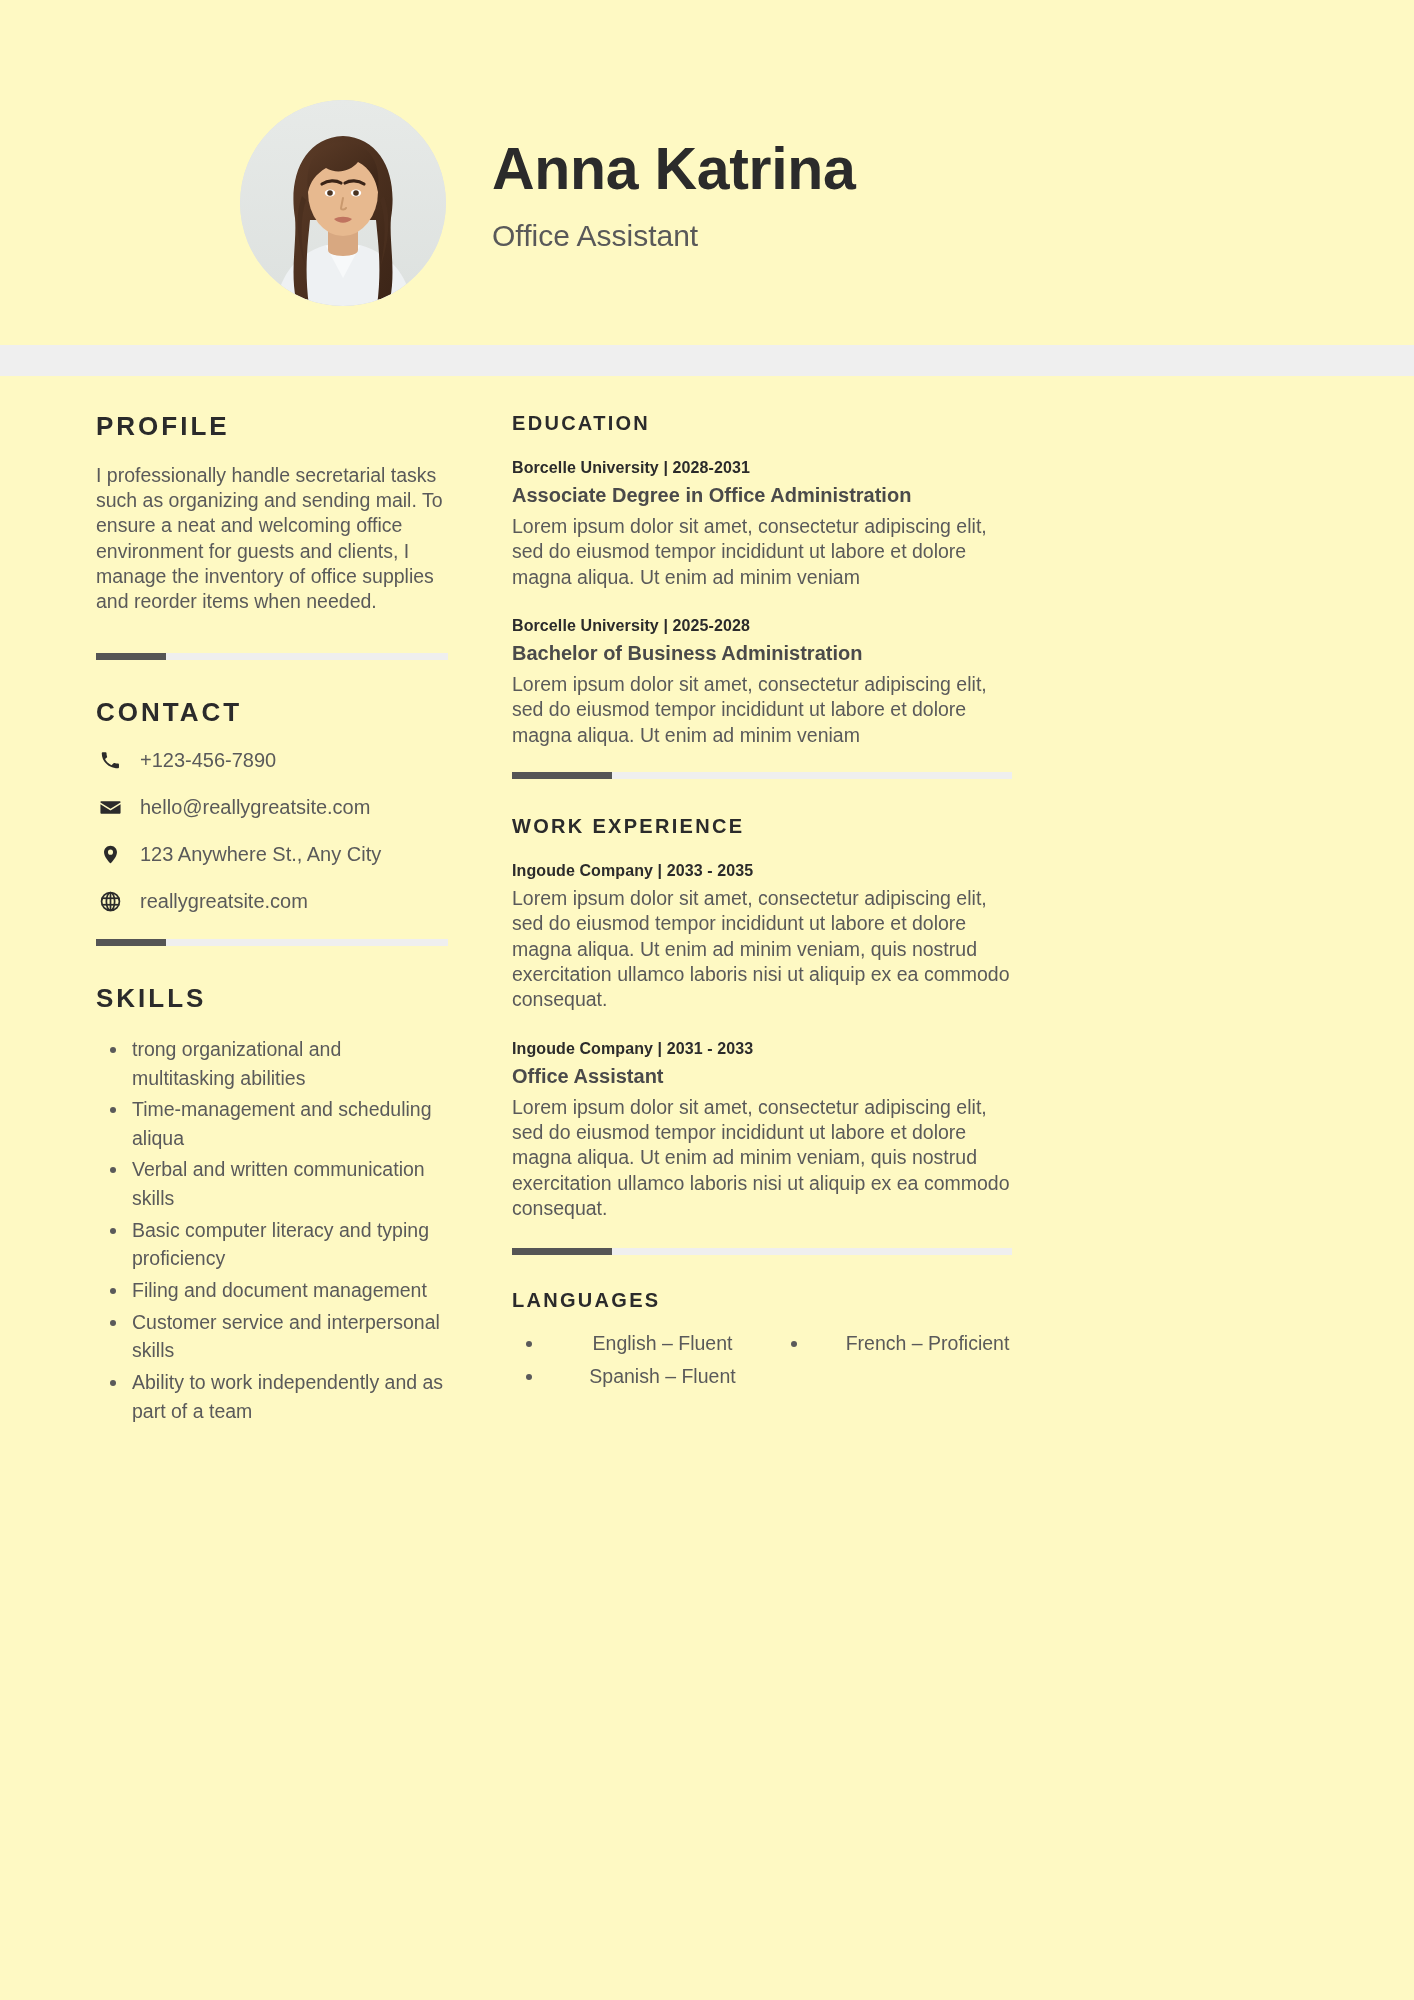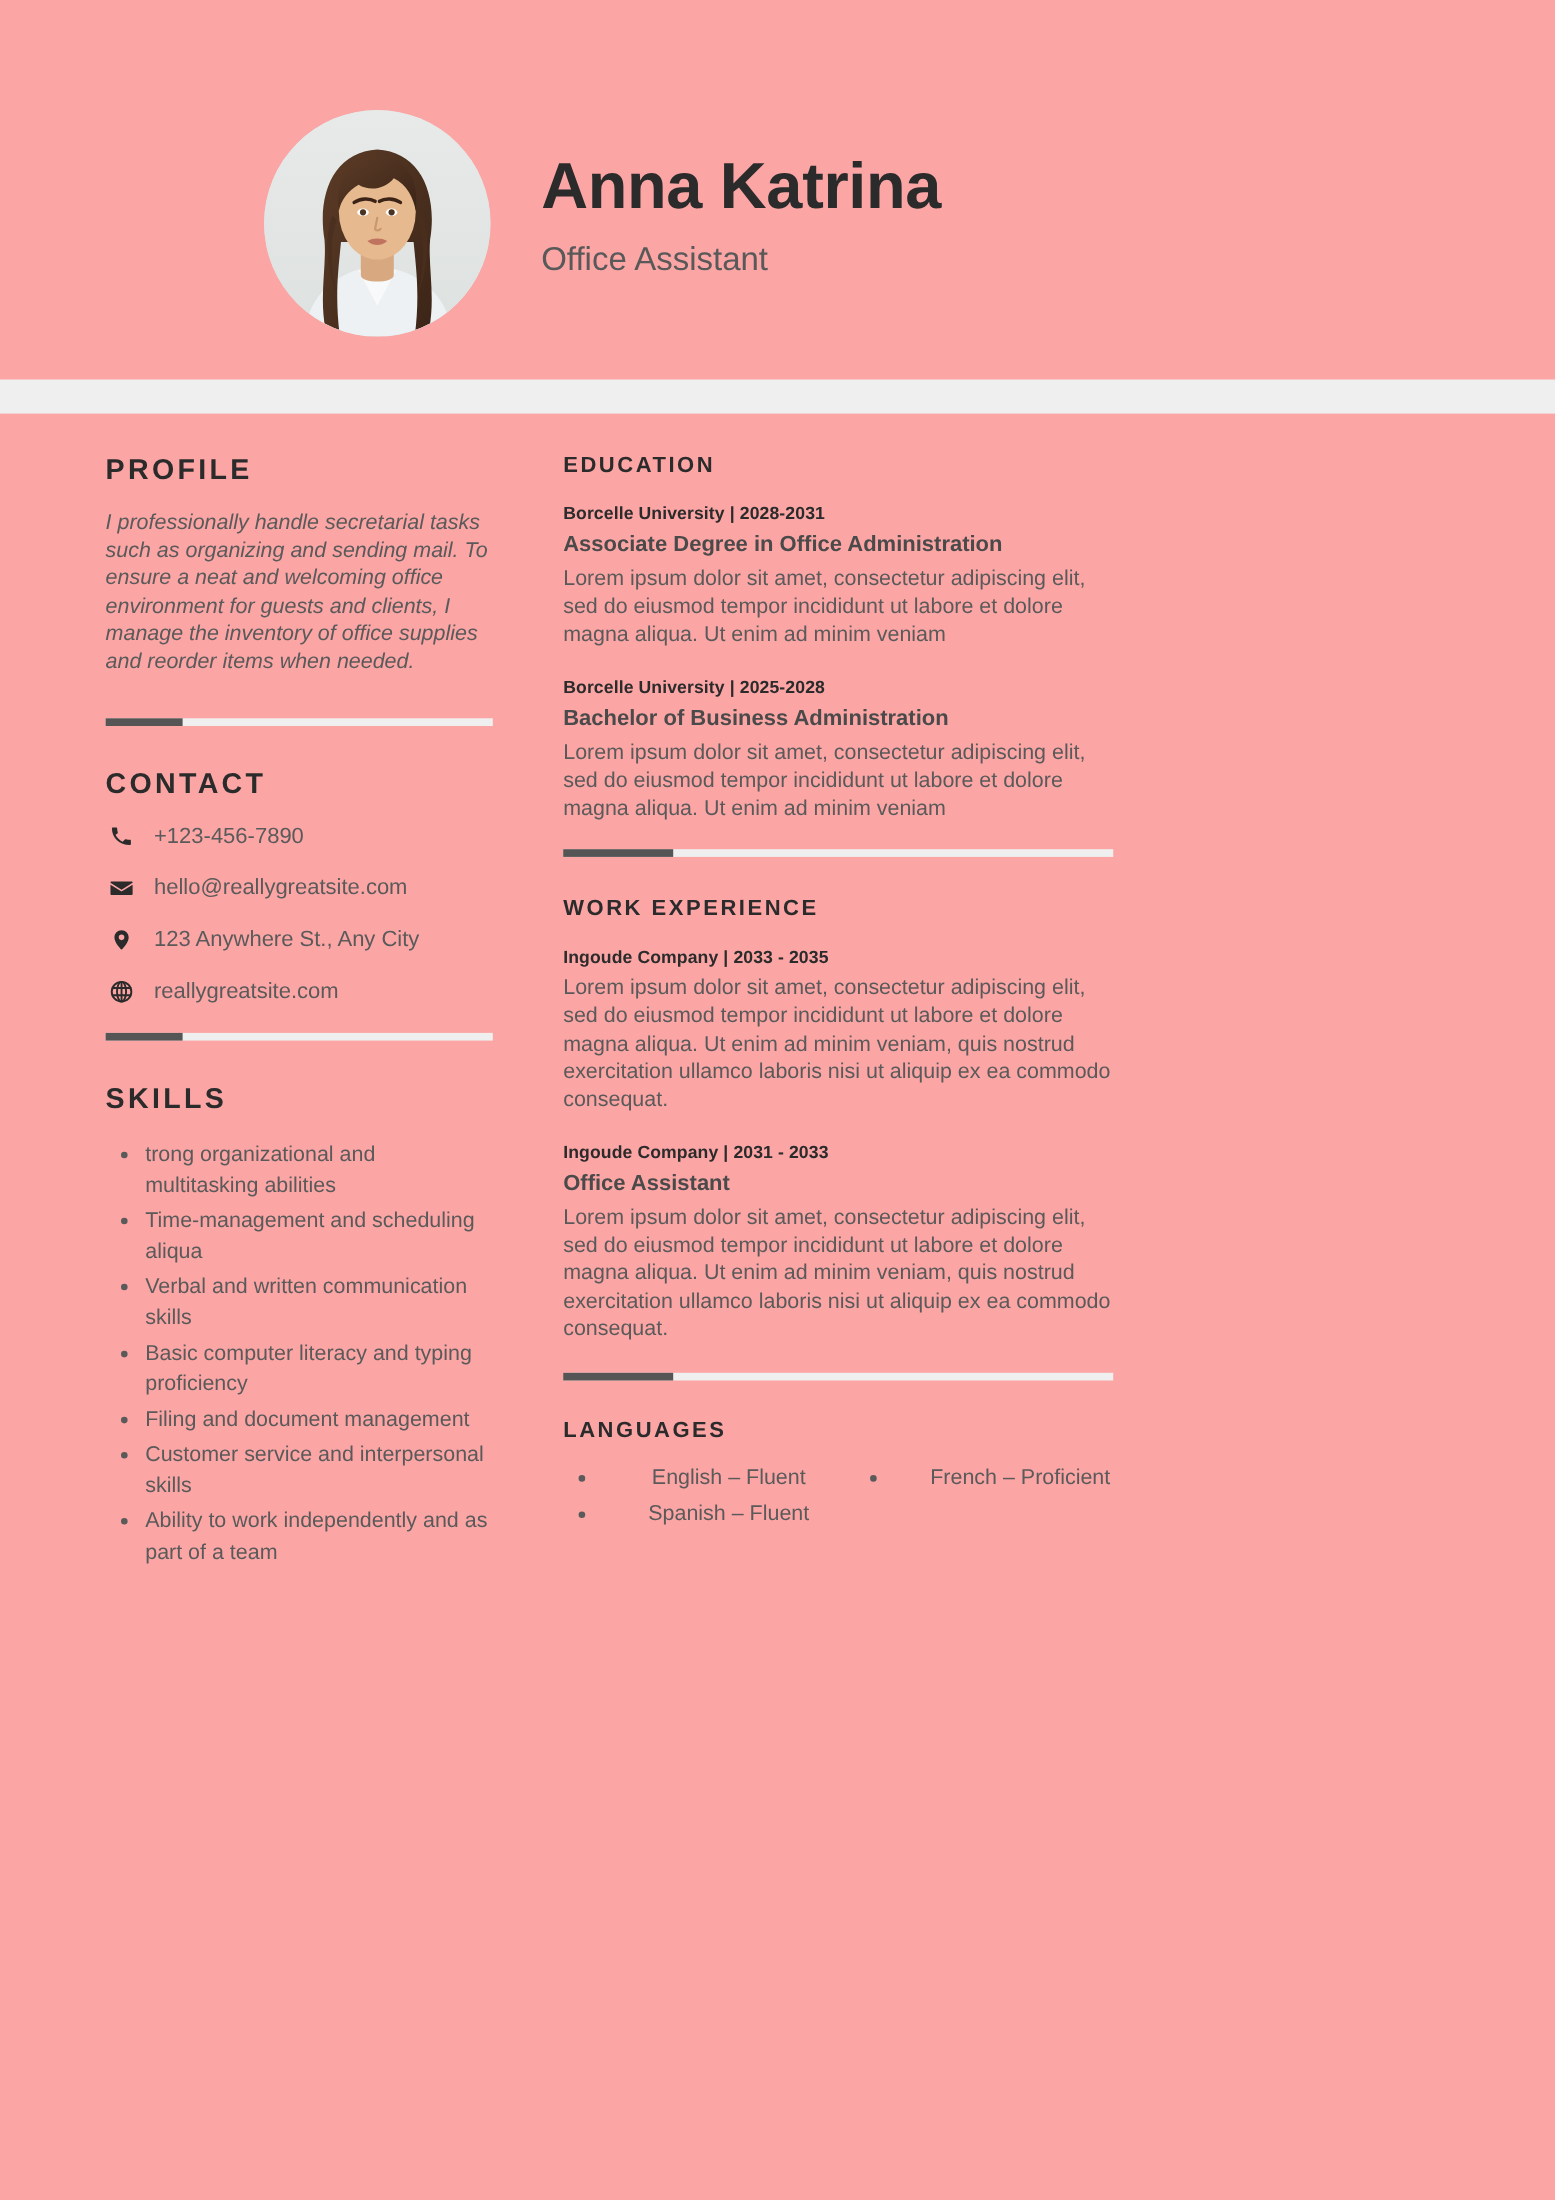--- a/index.html
+++ b/index.html
@@ -4,21 +4,21 @@
 <style>
   html, body { margin:0; padding:0; }
   body {
     width:1414px; height:2000px;
     background:#ffffff;
     font-family:"Liberation Sans", sans-serif;
     color:#3c3c3c;
     -webkit-font-smoothing:antialiased;
     overflow:hidden;
   }
-  .page { position:relative; width:1414px; height:2000px; background:#fca5a5; }
+  .page { position:relative; width:1414px; height:2000px; background:#fef9c3; }
 
   
   .header {
     position:absolute; left:0; top:0; width:1414px; height:345px;
     display:flex; align-items:center;
   }
   .avatar {
     position:absolute; left:240px; top:100px;
     width:206px; height:206px; border-radius:50%;
     overflow:hidden; background:#dfe3e1;
@@ -48,21 +48,21 @@
     font-weight:700; color:#2b2b2b;
     letter-spacing:0.115em; text-transform:uppercase;
   }
   .col-left .sec-title { font-size:26px; line-height:1.1; }
   .col-right .sec-title { font-size:20px; line-height:1.1; }
 
   .divider { position:relative; height:7px; background:#efefef; }
   .divider i { position:absolute; left:0; top:0; height:7px; width:20%; background:#555555; display:block; }
 
   .body-text {
-    font-size:19.5px; line-height:1.30; color:#5a5a5a; font-weight:400;font-style:italic;
+    font-size:19.5px; line-height:1.30; color:#5a5a5a; font-weight:400;
   }
 
   
   .contact-list { margin-top:20px; }
   .contact-row {
     display:flex; align-items:center; gap:16px; margin-bottom:19px;
     min-height:28px;
   }
   .contact-row .ico {
     width:28px; height:28px; flex:0 0 28px;

